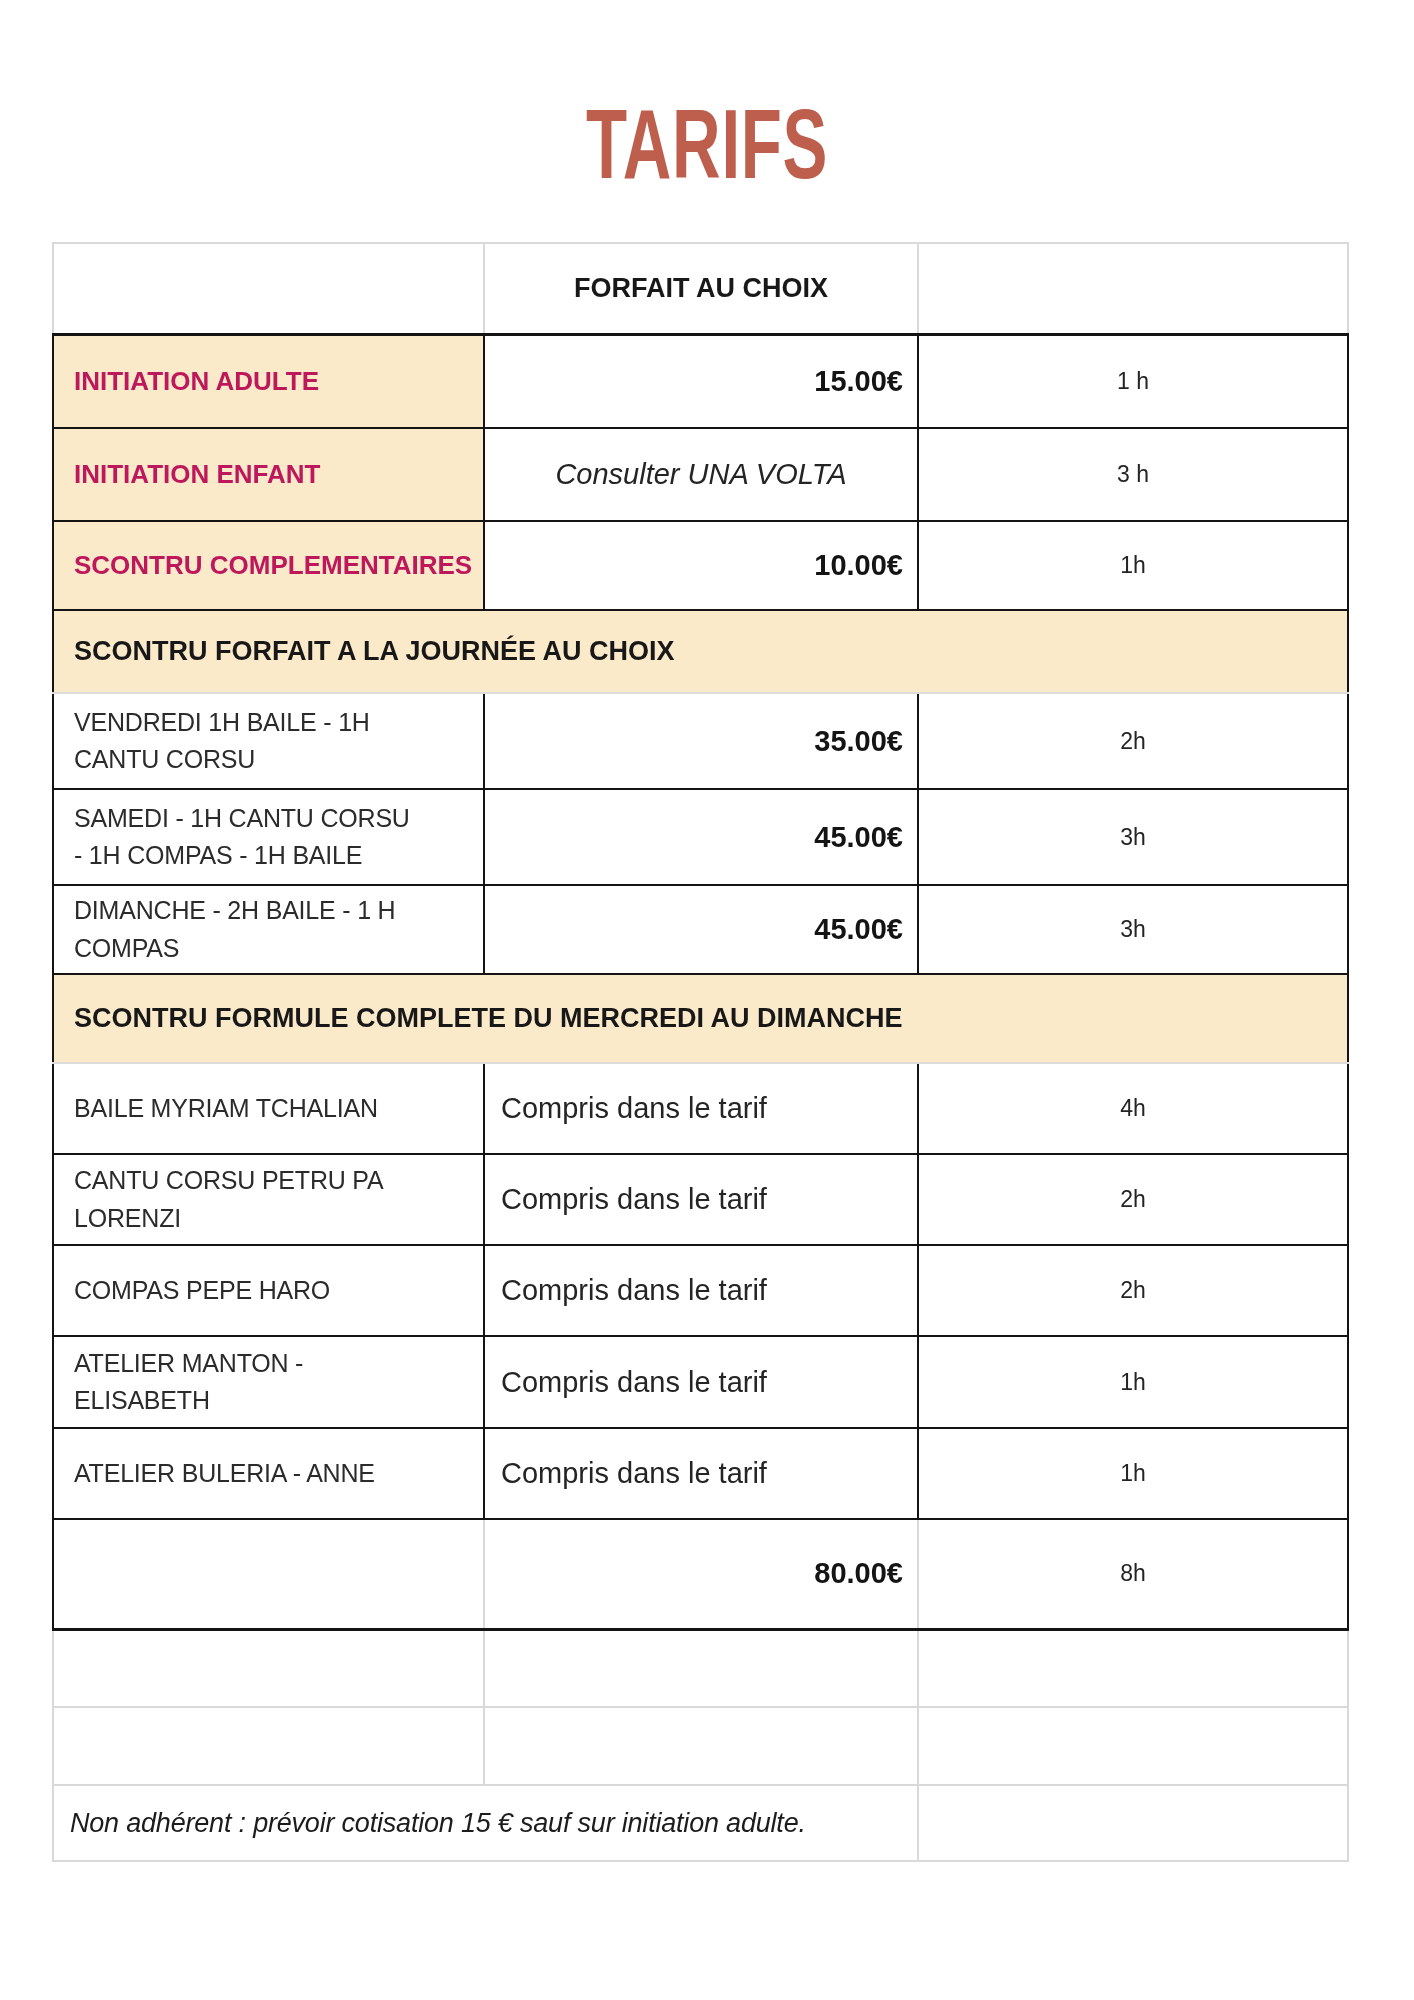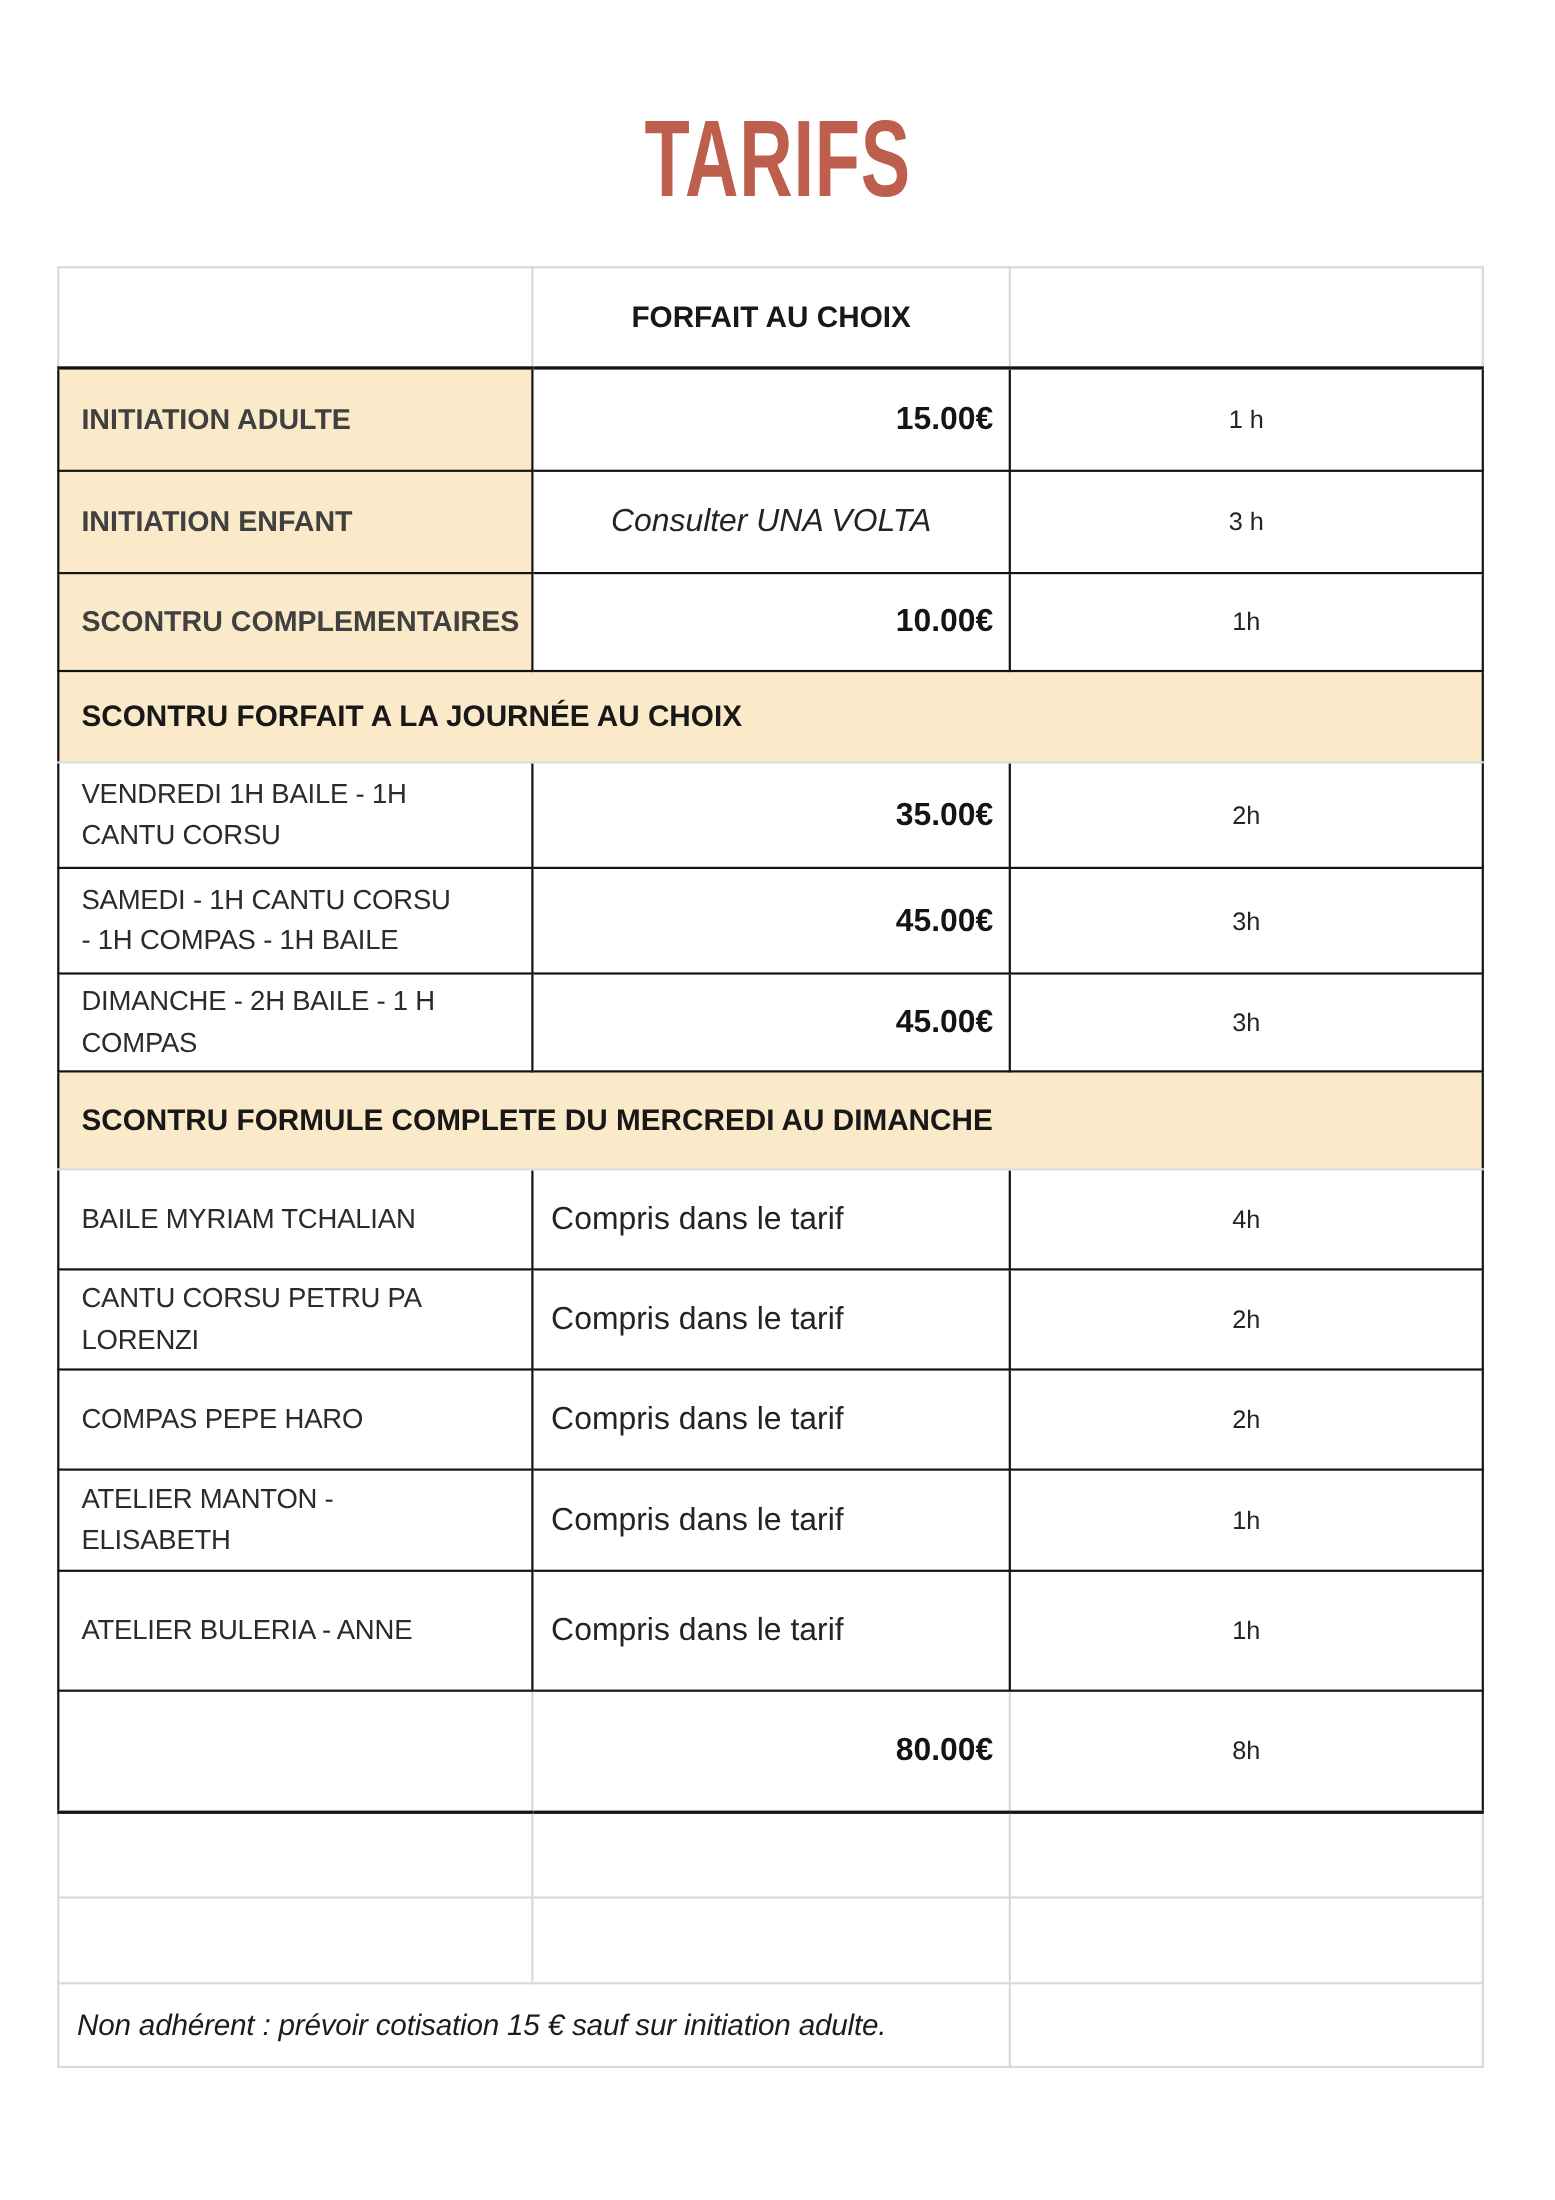--- a/index.html
+++ b/index.html
@@ -33,21 +33,21 @@
   table.tarifs{
     position:absolute;left:52px;top:242px;
     width:1295px;
     border-collapse:collapse;table-layout:fixed;
   }
   td{box-sizing:border-box;vertical-align:middle;padding:0;}
   
   .r1 td{height:91px}  .r2 td{height:94px}  .r3 td{height:93px}  .r4 td{height:89px}
   .r5 td{height:83px}  .r6 td{height:96px}  .r7 td{height:96px}  .r8 td{height:89px}
   .r9 td{height:89px}  .r10 td{height:91px} .r11 td{height:91px} .r12 td{height:91px}
-  .r13 td{height:92px} .r14 td{height:109px} .r15 td{height:110px}
+  .r13 td{height:92px} .r14 td{height:91px} .r15 td{height:110px}
   .r16 td{height:78px} .r17 td{height:78px} .r18 td{height:76px}
   
   .r1 td{border-top:2px solid var(--light);border-right:2px solid var(--light);border-bottom:3px solid var(--dark);}
   .r1 td:first-child{border-left:2px solid var(--light);}
   
   tr.dark td{border-bottom:2px solid var(--dark);border-right:2px solid var(--dark);}
   tr.dark td:first-child{border-left:2px solid var(--dark);}
   
   tr.band td{
     background:var(--peach);
@@ -58,21 +58,21 @@
   
   .r15 td{border-bottom:3px solid var(--dark);border-right:2px solid var(--light);}
   .r15 td:first-child{border-left:2px solid var(--dark);}
   .r15 td:last-child{border-right:2px solid var(--dark);}
   
   tr.ghost td,.r18 td{border-bottom:2px solid var(--light);border-right:2px solid var(--light);}
   tr.ghost td:first-child,.r18 td:first-child{border-left:2px solid var(--light);}
   
   .peach-bg{background:var(--peach);}
   .hdr-label{font-weight:700;font-size:27px;text-align:center;color:#181818;}
-  .lbl-bold{font-weight:700;font-size:26px;padding-left:20px;color:#404040;}
+  .lbl-bold{font-weight:700;font-size:26px;padding-left:20px;color:#be185d;}
   .lbl-reg{font-weight:400;font-size:25px;padding:0 70px 0 20px;line-height:1.5;letter-spacing:-0.2px;color:#2b2b2b;}
   .band-label{font-weight:700;font-size:27px;padding-left:20px;color:#181818;}
   .price{font-weight:700;font-size:29px;text-align:right;padding-right:14px;color:#141414;}
   .italic-note{font-style:italic;font-size:29px;text-align:center;color:#242424;}
   .included{font-size:29px;text-align:left;padding-left:16px;color:#242424;}
   .dur{font-size:23px;text-align:center;font-weight:400;color:#242424;}
   .footer-note{font-style:italic;font-size:27px;padding-left:16px;color:#1c1c1c;letter-spacing:-0.2px;}
   
   .page-number{
     position:absolute;top:1876px;left:52px;width:1263px;

